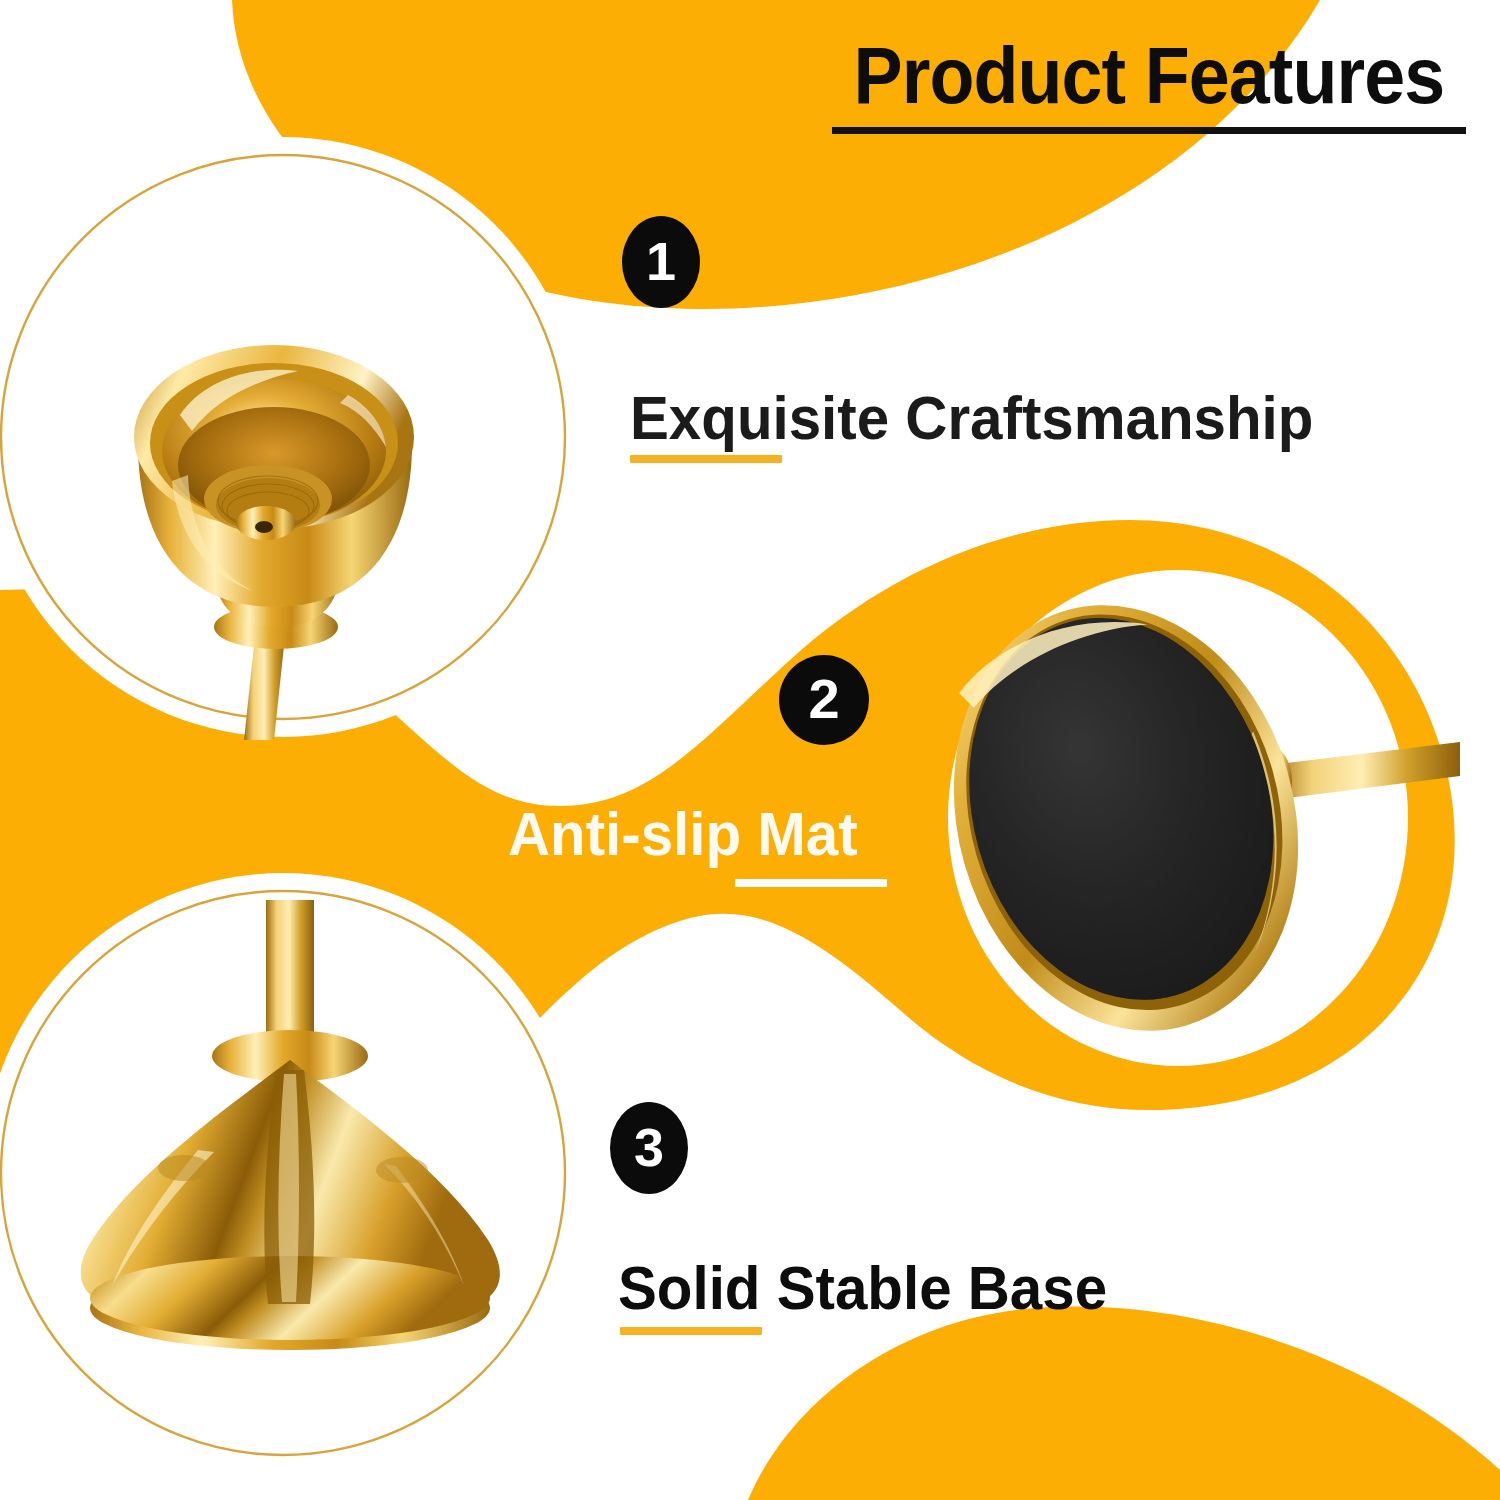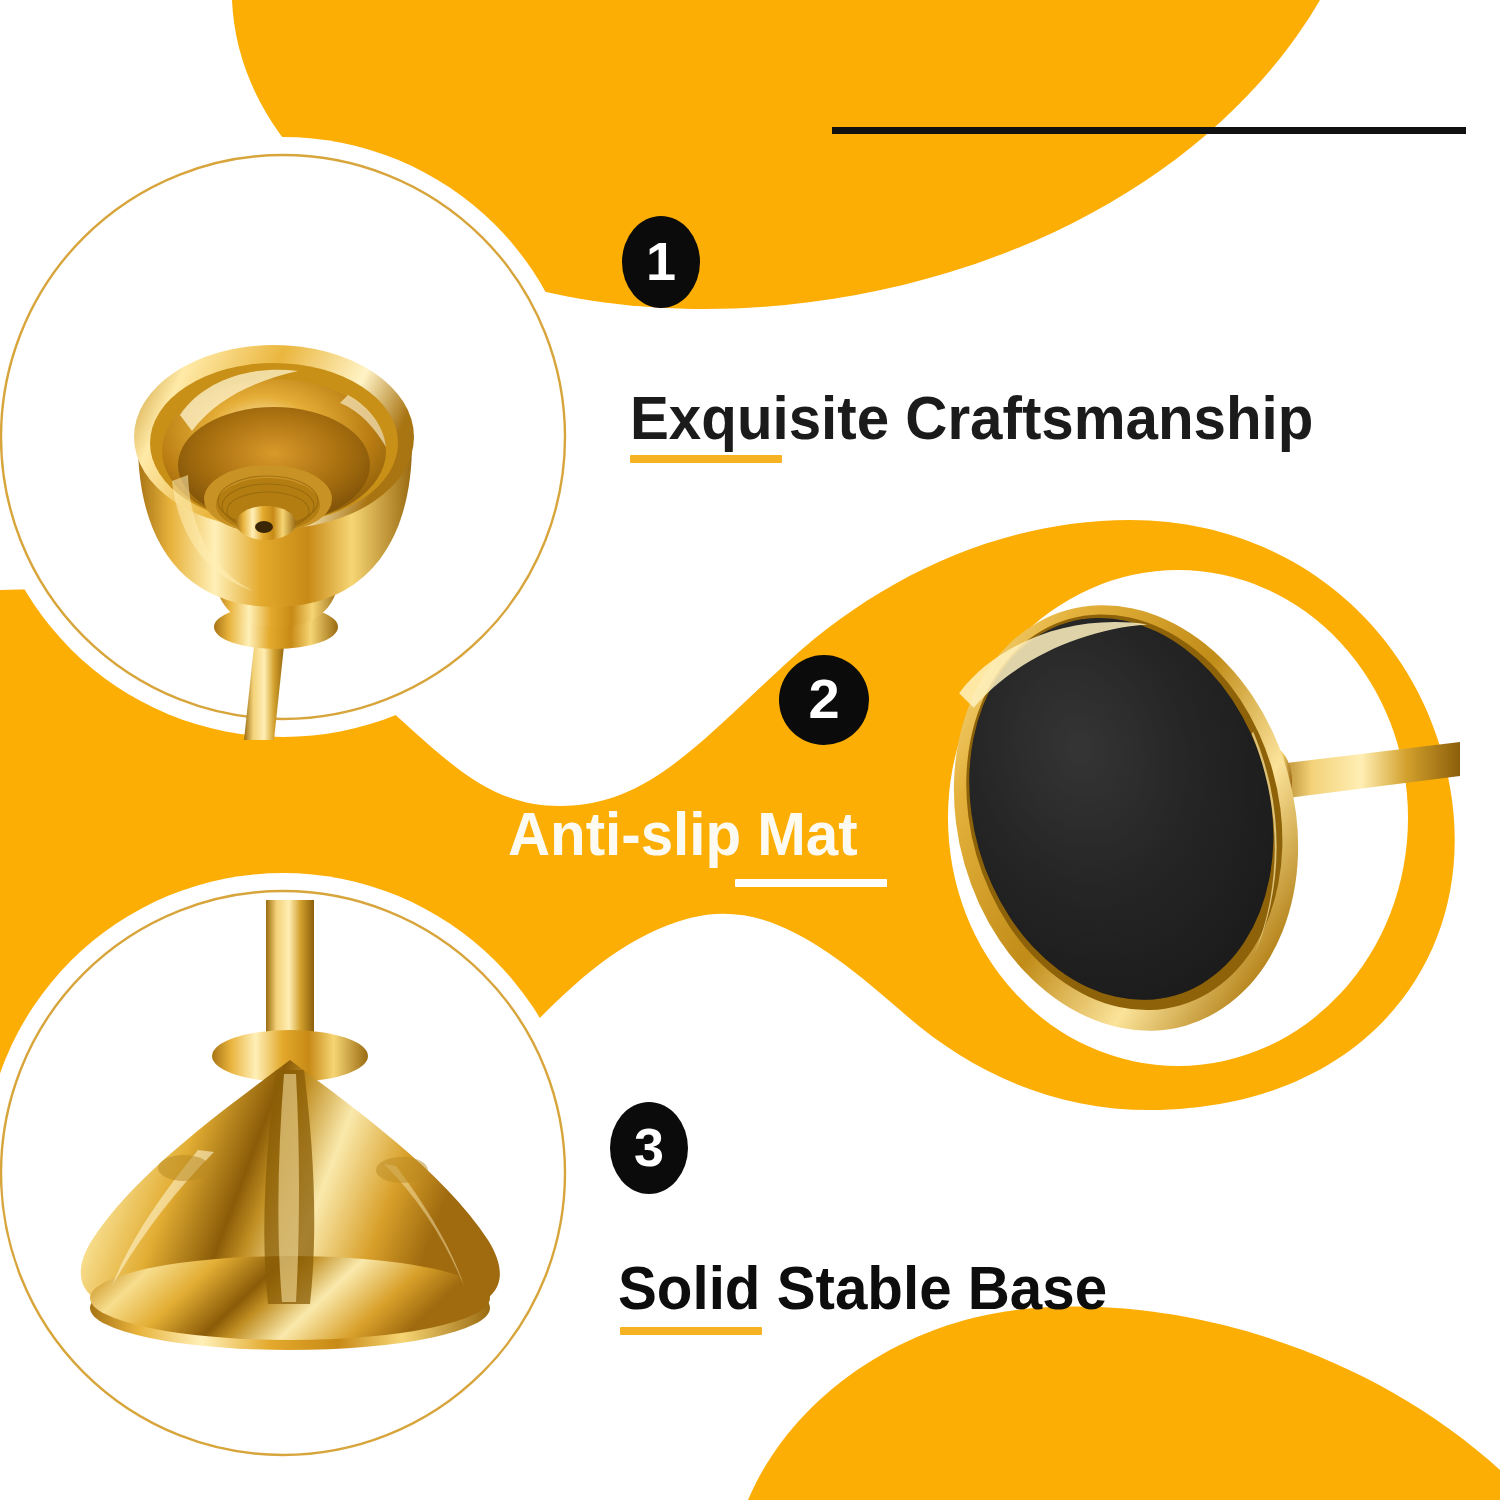--- a/index.html
+++ b/index.html
@@ -231,20 +231,23 @@
 
     <path d="M268,170 C258,250 252,330 260,404 L 302,404 C 310,330 306,250 296,170 Z" fill="#8a5d07" opacity="0.75"></path>
     <path d="M276,174 C270,250 268,330 274,402 L 288,402 C 292,330 292,250 288,174 Z" fill="#ffeaa8" opacity="0.55"></path>
 
     <path d="M190,250 C152,296 120,344 104,386 C 130,340 166,292 206,252 Z" fill="#fff4cd" opacity="0.6"></path>
     <path d="M388,266 C418,306 444,348 456,386 C 438,342 412,300 376,264 Z" fill="#fff0bd" opacity="0.45"></path>
     <ellipse cx="176" cy="268" rx="26" ry="13" fill="#b98a22" opacity="0.55"></ellipse>
     <ellipse cx="394" cy="270" rx="26" ry="13" fill="#b98a22" opacity="0.5"></ellipse>
   </svg>
 
+  <div id="title-wrap">
+    <div id="title">Product Features</div>
+  </div>
   <div id="title-rule"></div>
 
   <div class="badge" id="badge-1">
     <span>1</span>
   </div>
   <div class="f-head" id="head-1">Exquisite Craftsmanship</div>
   <div class="f-rule" id="rule-1"></div>
 
   <div class="badge" id="badge-2">
     <span>2</span>

